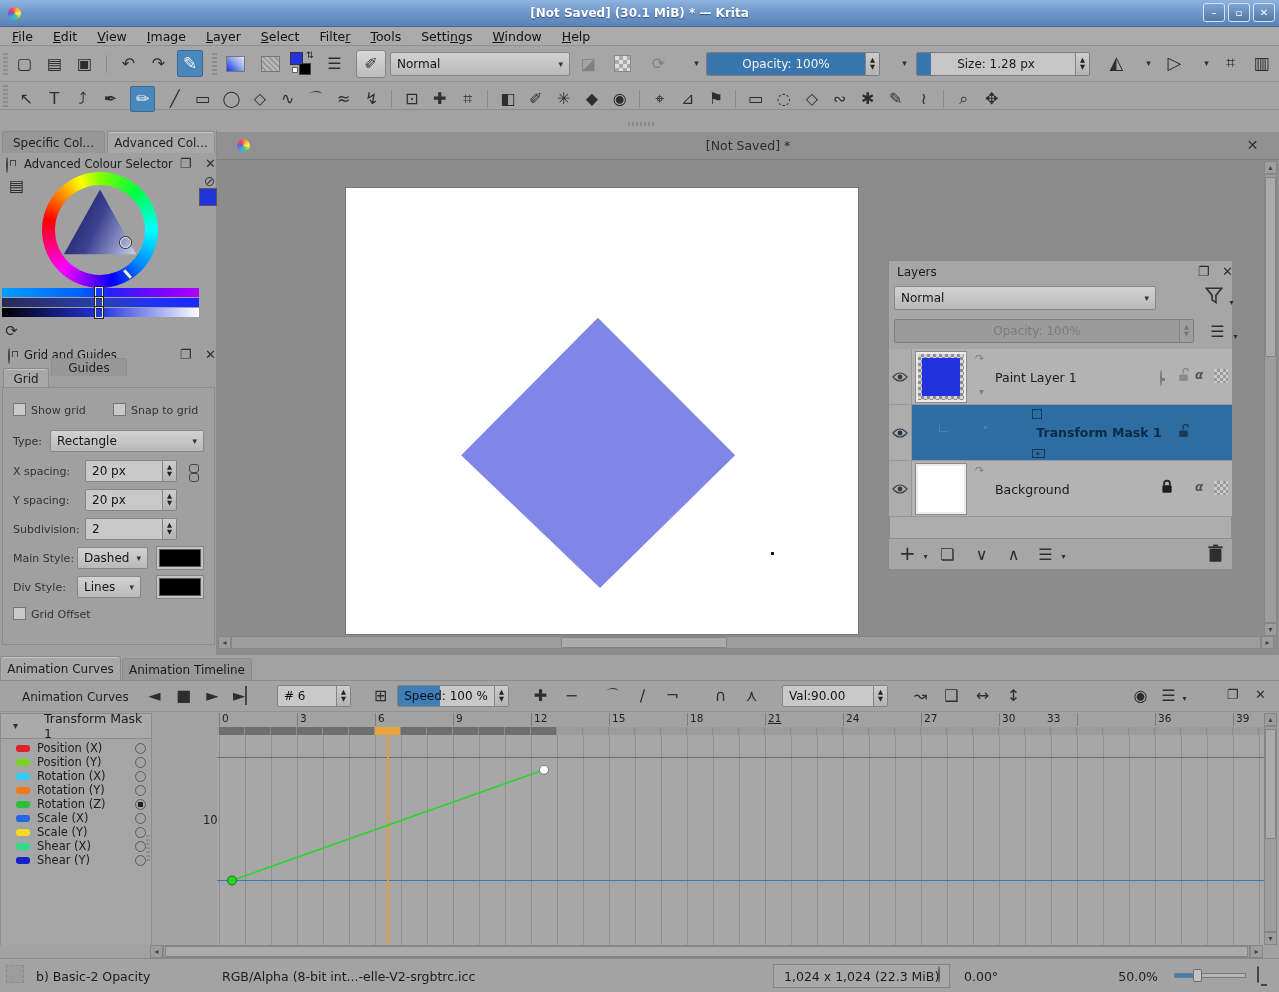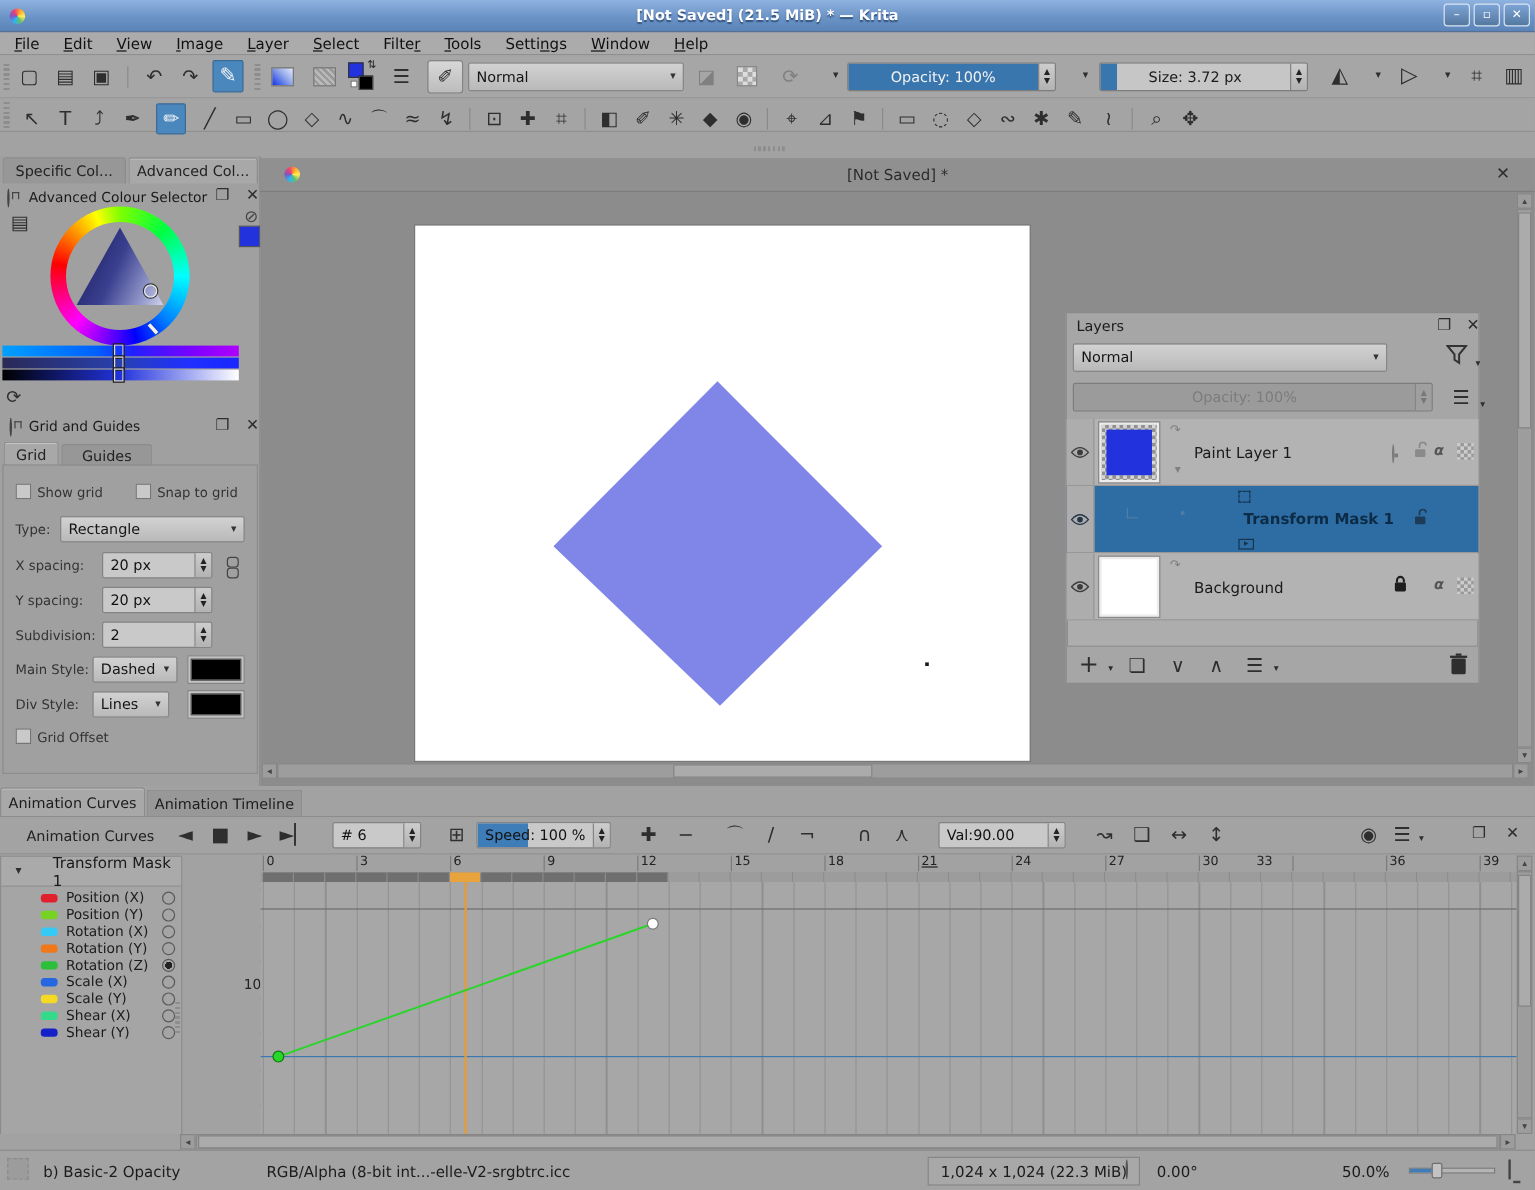--- a/index.html
+++ b/index.html
@@ -64,40 +64,40 @@
   .thumb{position:absolute;left:27px;top:3px;width:50px;height:50px;border:2px solid #ececec;outline:1px solid #8a8a8a}
   .lname{font-size:12.5px;color:#1a1a1a}
   .alpha{font-style:italic;font-weight:bold;font-size:12px;color:#555}
   .bulb{width:7px;height:7px;border:1.5px solid #7a7a7a;border-radius:50%;position:relative}
   .bulb::after{content:"";position:absolute;left:1px;top:6.5px;width:3px;height:3px;background:#7a7a7a}
   
   #anim{left:0;top:655px;width:1279px;height:303px;background:#a2a2a2}
   #anim-tabline{position:absolute;left:0;top:25px;width:1279px;height:1px;background:#8c8c8c}
   .atab{position:absolute;font-size:12px;display:flex;align-items:center;justify-content:center;border:1px solid #8c8c8c;border-bottom:none;border-radius:3px 3px 0 0}
   #anim-toolbar{position:absolute;left:0;top:26px;width:1279px;height:31px;background:#a3a3a3;border-bottom:1px solid #929292}
-  .ch-row{display:flex;align-items:center;height:14px;padding-left:33px}
+  .ch-row{display:flex;align-items:center;height:14px;padding-left:15px}
   .ch-swatch{width:14px;height:7px;border-radius:3px;margin-right:7px;flex:none}
   .ch-label{flex:1;font-size:11.5px;color:#1c1c1c;white-space:nowrap}
   .radio{width:11px;height:11px;border:1px solid #5a5a5a;border-radius:50%;margin-right:5px;flex:none}
   .radio.on{background:radial-gradient(circle 3px at 50% 50%,#222 99%,transparent)}
   #curve{position:absolute;left:217px;top:80px;width:1047px;height:210px;background:#a7a7a7;background-image:repeating-linear-gradient(90deg,#8f8f8f 0 1px,transparent 1px 26px);background-position:2px 0;overflow:hidden}
   .tickline{position:absolute;height:1px;background:#555}
   
   #statusbar{left:0;top:958px;width:1279px;height:34px;background:#a3a3a3;border-top:1px solid #8a8a8a;font-size:12.5px}
   .dial{width:17px;height:17px;border:1.5px solid #555;border-radius:50%;position:relative}
   .dial::after{content:"";position:absolute;left:2px;right:2px;top:50%;height:1px;background:#555}
   .monitor{width:15px;height:11px;border:1.5px solid #444;border-radius:2px;position:relative}
   .monitor::after{content:"";position:absolute;left:3px;bottom:-4px;width:6px;height:2px;background:#444}
 </style>
 </head>
 <body>
 
 <div class="abs" id="titlebar">
   <span class="swirl" style="margin-left:8px"></span>
-  <span id="win-title">[Not Saved] (21.5 MiB) * — Krita</span>
+  <span id="win-title">[Not Saved] (30.1 MiB) * — Krita</span>
   <span id="win-btns">
     <span class="winbtn">–</span>
     <span class="winbtn">▫</span>
     <span class="winbtn">✕</span>
   </span>
 </div>
 
 <div class="abs" id="menubar">
   <span style="display:flex">
       <span class="menu-item"><u>F</u>ile</span>
@@ -146,21 +146,21 @@
   <span class="abs ic" style="left:688px;top:13px;font-size:9px">▾</span>
   <div class="abs slidebox" style="left:706px;top:6px;width:174px">
     <span class="txt" style="background:#3a76ae;color:#f2f2f2">Opacity: 100%</span>
     <span class="spin-btns">
         <i>▲</i>
         <i>▼</i>
       </span>
   </div>
   <span class="abs ic" style="left:896px;top:13px;font-size:9px">▾</span>
   <div class="abs slidebox" style="left:916px;top:6px;width:174px">
-    <span class="txt" style="background:linear-gradient(90deg,#3a76ae 0 14px,#c6c6c6 14px);color:#1a1a1a">Size: 3.72 px</span>
+    <span class="txt" style="background:linear-gradient(90deg,#3a76ae 0 14px,#c6c6c6 14px);color:#1a1a1a">Size: 1.28 px</span>
     <span class="spin-btns">
         <i>▲</i>
         <i>▼</i>
       </span>
   </div>
   <span class="abs ic" style="left:1108px;top:8px;font-size:18px">◭</span>
   <span class="abs ic" style="left:1140px;top:13px;font-size:9px">▾</span>
   <span class="abs ic" style="left:1166px;top:8px;font-size:18px">▷</span>
   <span class="abs ic" style="left:1198px;top:13px;font-size:9px">▾</span>
   <span class="abs ic" style="left:1222px;top:9px">⌗</span>
@@ -244,21 +244,21 @@
   <div class="abs" style="left:94px;top:166px;width:10px;height:13px;border:1px solid #222;box-shadow:inset 0 0 0 1px #ddd"></div>
   <div class="abs" style="left:94px;top:176px;width:10px;height:13px;border:1px solid #222;box-shadow:inset 0 0 0 1px #ddd"></div>
   <span class="abs ic" style="left:3px;top:194px;font-size:15px">⟳</span>
 
   
   <span class="abs lockico" style="left:6px;top:219px"></span>
   <span class="abs docktitle" style="left:24px;top:218px">Grid and Guides</span>
   <span class="abs ic" style="left:177px;top:218px;font-size:13px">❐</span>
   <span class="abs ic" style="left:202px;top:218px;font-size:13px">✕</span>
   <div class="dtab sel" style="left:3px;top:238px;width:46px;height:20px">Grid</div>
-  <div class="dtab" style="left:51px;top:240px;width:76px;height:18px">Guides</div>
+  <div class="dtab" style="left:51px;top:228px;width:76px;height:18px">Guides</div>
   <div class="abs" style="left:2px;top:257px;width:213px;height:258px;border:1px solid #8c8c8c"></div>
 
   <span class="abs cb" style="left:13px;top:273px"></span>
   <span class="abs mini" style="left:31px;top:274px">Show grid</span>
   <span class="abs cb" style="left:113px;top:273px"></span>
   <span class="abs mini" style="left:131px;top:274px">Snap to grid</span>
 
   <span class="abs mini" style="left:13px;top:305px">Type:</span>
   <div class="abs combo" style="left:50px;top:300px;width:154px;height:22px">
       <span>Rectangle</span>

